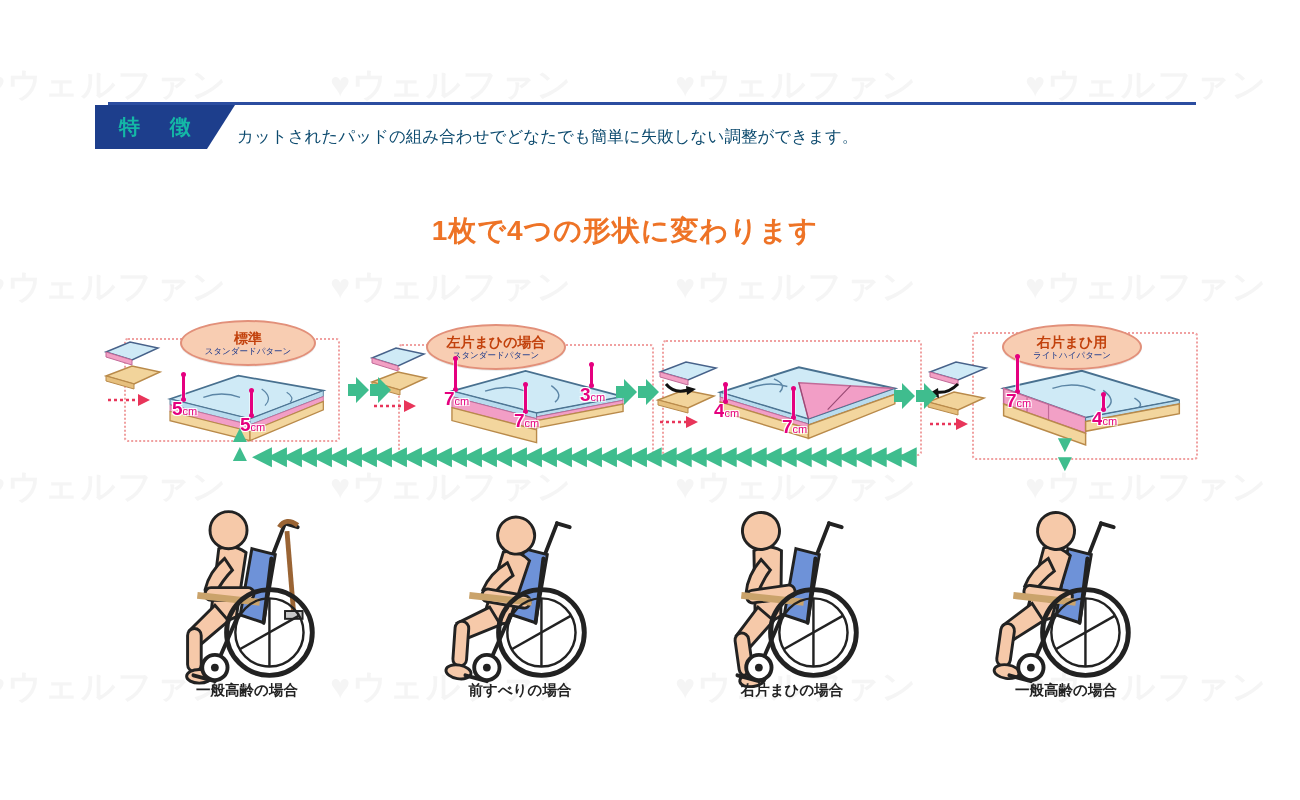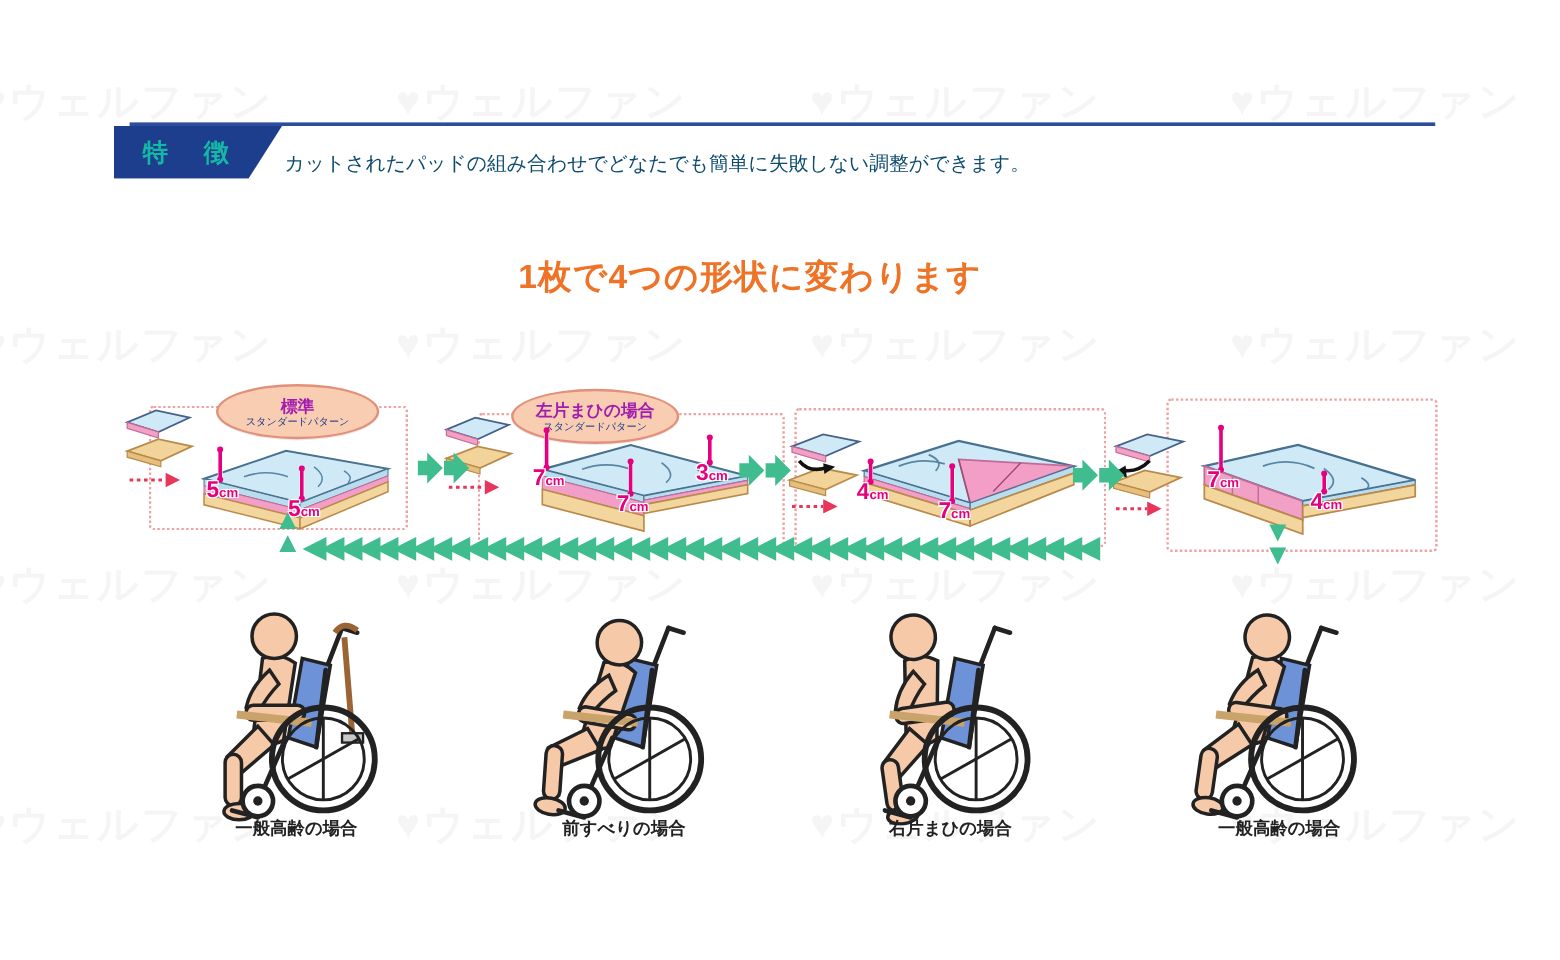--- a/index.html
+++ b/index.html
@@ -25,31 +25,31 @@
     color:#ee7326;font-size:28px;font-weight:800;letter-spacing:1px;z-index:3;
   }
   
   .diagram{position:absolute;top:318px;width:290px;height:150px;z-index:3;}
   .dash-frame{position:absolute;border:2px dotted #f0a0a0;border-radius:4px;}
   .oval{
     position:absolute;background:#f8cdb2;border:2px solid #e2907a;border-radius:50%;
     display:flex;flex-direction:column;align-items:center;justify-content:center;z-index:4;
     box-shadow:0 1px 0 rgba(0,0,0,0.08);
   }
-  .oval .t{color:#a21caf;font-weight:bold;font-size:14px;line-height:15px;}
+  .oval .t{color:#c2410c;font-weight:bold;font-size:14px;line-height:15px;}
   .oval .s{color:#17368c;font-size:8.5px;line-height:10px;}
   .thumb,.cushion{position:absolute;}
   .meas{position:absolute;width:54px;height:42px;color:#e5007f;z-index:5;
         text-shadow:1px 1px 0 #fff,-1px -1px 0 #fff,1px -1px 0 #fff,-1px 1px 0 #fff;}
   .meas .bar{position:absolute;left:10px;bottom:21px;width:2.5px;background:#e5007f;display:block;
              box-shadow:0 0 0 0.5px #fff;}
   .meas .bar:before,.meas .bar:after{content:"";position:absolute;left:-1.5px;width:5px;height:5px;border-radius:50%;background:#e5007f;}
   .meas .bar:before{top:-3px;} .meas .bar:after{bottom:-3px;}
   .meas .mval{position:absolute;left:0;bottom:0;font-size:19px;font-weight:bold;font-style:normal;white-space:nowrap;}
-  .meas .mval small{font-size:11px;font-weight:bold;}
+  .meas .mval small{font-size:11px;font-weight:normal;}
   .chev{position:absolute;z-index:4;}
   
   .cycle-up{position:absolute;left:228px;top:424px;z-index:4;color:#3fbd8e;font-size:24px;line-height:19px;text-align:center;}
   .cycle-down{position:absolute;left:1053px;top:434px;z-index:6;color:#3fbd8e;font-size:24px;line-height:19px;text-align:center;}
   .cycle-band{
     position:absolute;left:252px;top:440px;width:845px;height:32px;overflow:hidden;z-index:3;
     color:#3fbd8e;font-size:26px;letter-spacing:-5px;white-space:nowrap;line-height:30px;
   }
   
   .chair{position:absolute;top:498px;width:160px;height:190px;z-index:3;}
@@ -206,20 +206,24 @@
   </div>
 </div>
 
 <svg class="chev" style="left:894px;top:382px" width="44" height="28" viewBox="0 0 44 28">
   <polygon points="0,8 8,8 8,1 21,14 8,27 8,20 0,20" fill="#3fbd8e"></polygon>
   <polygon points="22,8 30,8 30,1 43,14 30,27 30,20 22,20" fill="#3fbd8e"></polygon>
 </svg>
 
 <div class="diagram" style="left:920px">
   <div class="dash-frame" style="left:52px;top:14px;width:222px;height:124px"></div>
+  <div class="oval" style="left:82px;top:6px;width:136px;height:42px">
+    <span class="t">右片まひ用</span>
+    <span class="s">ライトハイパターン</span>
+  </div>
   <svg class="thumb" style="left:2px;top:38px" width="80" height="74" viewBox="0 0 80 74">
     <polygon points="8,16 34,6 64,12 36,24" fill="#cfeaf6" stroke="#47628a" stroke-width="1.5"></polygon>
     <polygon points="8,16 36,24 36,29 8,21" fill="#f2a0c4" stroke="#c26a98" stroke-width="1"></polygon>
     <polygon points="6,46 32,36 62,42 36,54" fill="#f2d49b" stroke="#b98a4a" stroke-width="1.5"></polygon>
     <polygon points="6,46 36,54 36,59 6,51" fill="#e6bf7d" stroke="#b98a4a" stroke-width="1"></polygon>
     <g>
       <path d="M36,28 q-10,10 -22,8" stroke="#111" stroke-width="3" fill="none"></path>
       <polygon points="16,32 6,38 17,42" fill="#111"></polygon>
     </g>
     <g>

